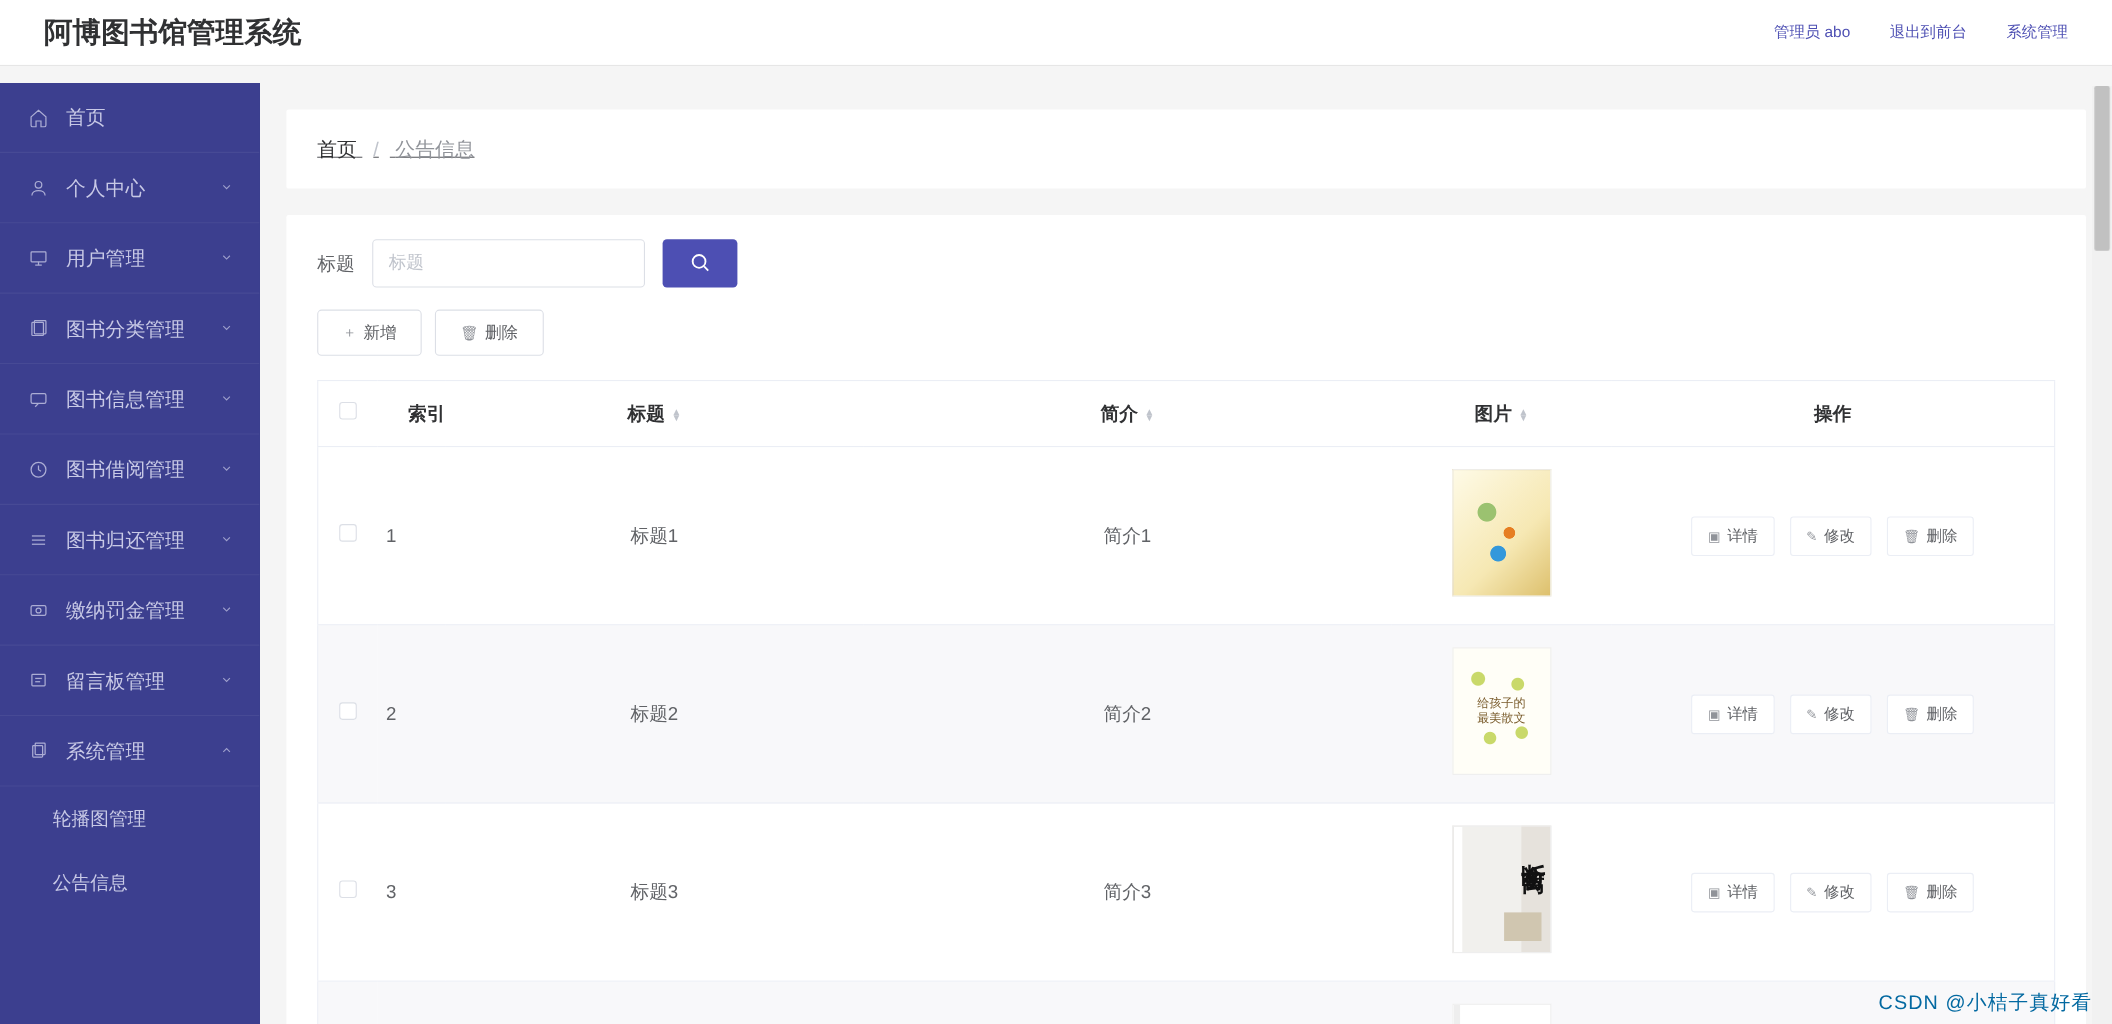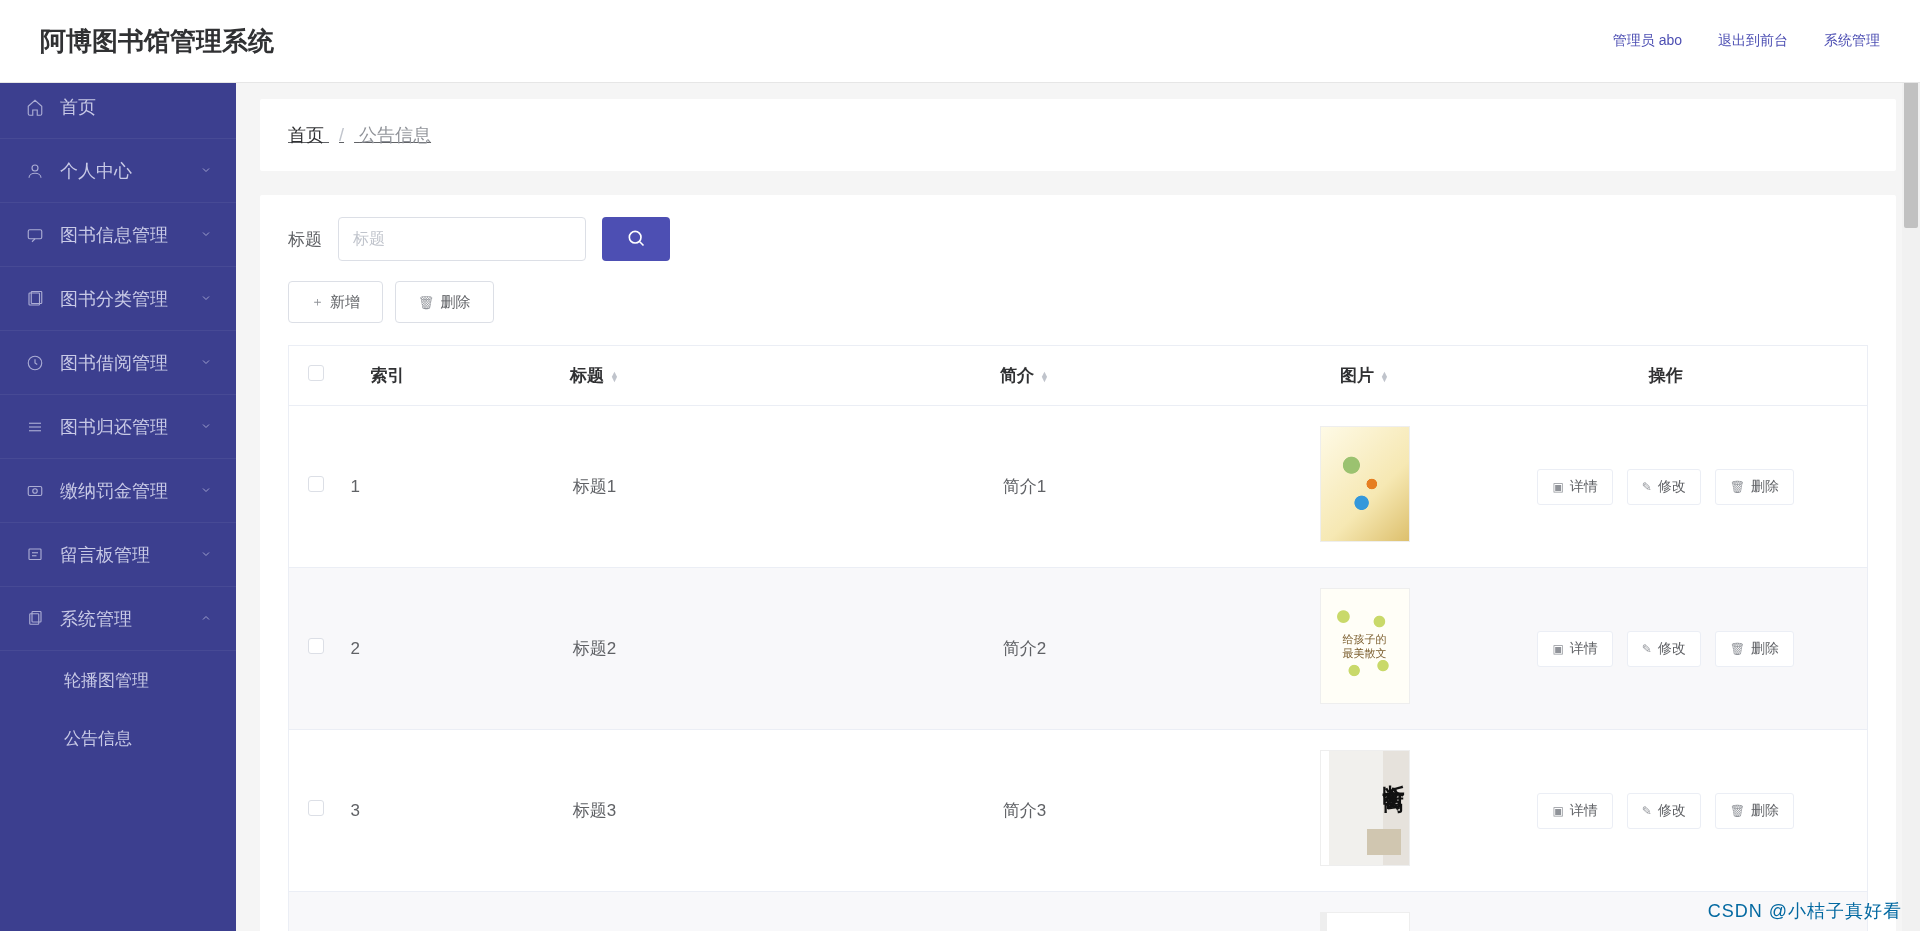--- a/index.html
+++ b/index.html
@@ -1,30 +1,30 @@
 <!DOCTYPE html>
 <html><head>
 <meta charset="utf-8">
 <style>
 * { box-sizing: border-box; margin: 0; padding: 0; }
 html, body { width: 1920px; height: 931px; font-family: "Microsoft YaHei", "PingFang SC", sans-serif; background: #f5f5f5; color: #606266; overflow: hidden; }
 
 
-.header { position: fixed; top: 0; left: 0; right: 0; height: 83px; background: #fff; border-bottom: 1px solid #e6e6e6; display: flex; align-items: center; justify-content: space-between; padding: 0 40px; z-index: 100; }
+.header { position: fixed; top: 0; left: 0; right: 0; height: 60px; background: #fff; border-bottom: 1px solid #e6e6e6; display: flex; align-items: center; justify-content: space-between; padding: 0 40px; z-index: 100; }
 .header-title { font-size: 26px; font-weight: 700; color: #303133; }
 .header-actions { display: flex; gap: 36px; }
 .header-link { color: #4d4fb3; font-size: 14px; cursor: pointer; text-decoration: none; }
 
 
 .sidebar { position: fixed; top: 75px; left: 0; width: 236px; bottom: 0; background: #3c3f8f; color: #c8c9e6; overflow-y: auto; z-index: 50; }
 .menu-item { display: flex; align-items: center; height: 64px; padding: 0 24px; cursor: pointer; font-size: 18px; border-bottom: 1px solid rgba(255,255,255,.06); position: relative; }
 .menu-item .m-icon { width: 22px; height: 22px; display: inline-flex; align-items: center; justify-content: center; margin-right: 14px; opacity: .8; }
 .menu-item .m-label { flex: 1; }
 .menu-item .chev { margin-left: 8px; opacity: .7; }
-.sub-item { display: flex; align-items: center; height: 58px; padding-left: 64px; font-size: 17px; cursor: pointer; }
+.sub-item { display: flex; align-items: center; height: 58px; padding-left: 48px; font-size: 17px; cursor: pointer; }
 .sidebar .m-icon svg { width: 18px; height: 18px; stroke: #c8c9e6; fill: none; stroke-width: 1.5; }
 
 
 .main { position: absolute; top: 75px; left: 236px; right: 0; bottom: 0; overflow-y: auto; padding: 24px 24px 0 24px; }
 .breadcrumb-card { background: #fff; padding: 24px 28px; border-radius: 2px; margin-bottom: 24px; font-size: 18px; text-decoration: underline; }
 .breadcrumb-card .bc-home { color: #303133; }
 .breadcrumb-card .bc-sep { margin: 0 10px; color: #c0c4cc; }
 .breadcrumb-card .bc-cur { color: #909399; }
 
 .content-card { background: #fff; border-radius: 2px; padding: 22px 28px 0 28px; }
@@ -111,37 +111,50 @@
         </svg>
       </span>
       <span class="m-label">个人中心</span>
       <span class="chev"><svg width="12" height="12" viewBox="0 0 24 24" stroke="#c8c9e6" fill="none" stroke-width="2">
           <polyline points="6 9 12 15 18 9"></polyline>
         </svg></span>
     </div>
     <div class="menu-item">
       <span class="m-icon">
         <svg viewBox="0 0 24 24">
+          <rect x="3" y="4" width="18" height="12" rx="1"></rect>
+          <line x1="8" y1="20" x2="16" y2="20"></line>
+          <line x1="12" y1="16" x2="12" y2="20"></line>
+        </svg>
+      </span>
+      <span class="m-label">用户管理</span>
+      <span class="chev"><svg width="12" height="12" viewBox="0 0 24 24" stroke="#c8c9e6" fill="none" stroke-width="2">
+          <polyline points="6 9 12 15 18 9"></polyline>
+        </svg></span>
+    </div>
+    <div class="menu-item">
+      <span class="m-icon">
+        <svg viewBox="0 0 24 24">
+          <rect x="4" y="4" width="14" height="16" rx="1"></rect>
+          <rect x="7" y="2" width="14" height="16" rx="1"></rect>
+        </svg>
+      </span>
+      <span class="m-label">图书分类管理</span>
+      <span class="chev"><svg width="12" height="12" viewBox="0 0 24 24" stroke="#c8c9e6" fill="none" stroke-width="2">
+          <polyline points="6 9 12 15 18 9"></polyline>
+        </svg></span>
+    </div>
+    <div class="menu-item">
+      <span class="m-icon">
+        <svg viewBox="0 0 24 24">
           <rect x="3" y="5" width="18" height="12" rx="2"></rect>
           <path d="M8 21l4-4"></path>
         </svg>
       </span>
       <span class="m-label">图书信息管理</span>
-      <span class="chev"><svg width="12" height="12" viewBox="0 0 24 24" stroke="#c8c9e6" fill="none" stroke-width="2">
-          <polyline points="6 9 12 15 18 9"></polyline>
-        </svg></span>
-    </div>
-    <div class="menu-item">
-      <span class="m-icon">
-        <svg viewBox="0 0 24 24">
-          <rect x="4" y="4" width="14" height="16" rx="1"></rect>
-          <rect x="7" y="2" width="14" height="16" rx="1"></rect>
-        </svg>
-      </span>
-      <span class="m-label">图书分类管理</span>
       <span class="chev"><svg width="12" height="12" viewBox="0 0 24 24" stroke="#c8c9e6" fill="none" stroke-width="2">
           <polyline points="6 9 12 15 18 9"></polyline>
         </svg></span>
     </div>
     <div class="menu-item">
       <span class="m-icon">
         <svg viewBox="0 0 24 24">
           <circle cx="12" cy="12" r="9"></circle>
           <path d="M12 7v5l3 2"></path>
         </svg>

